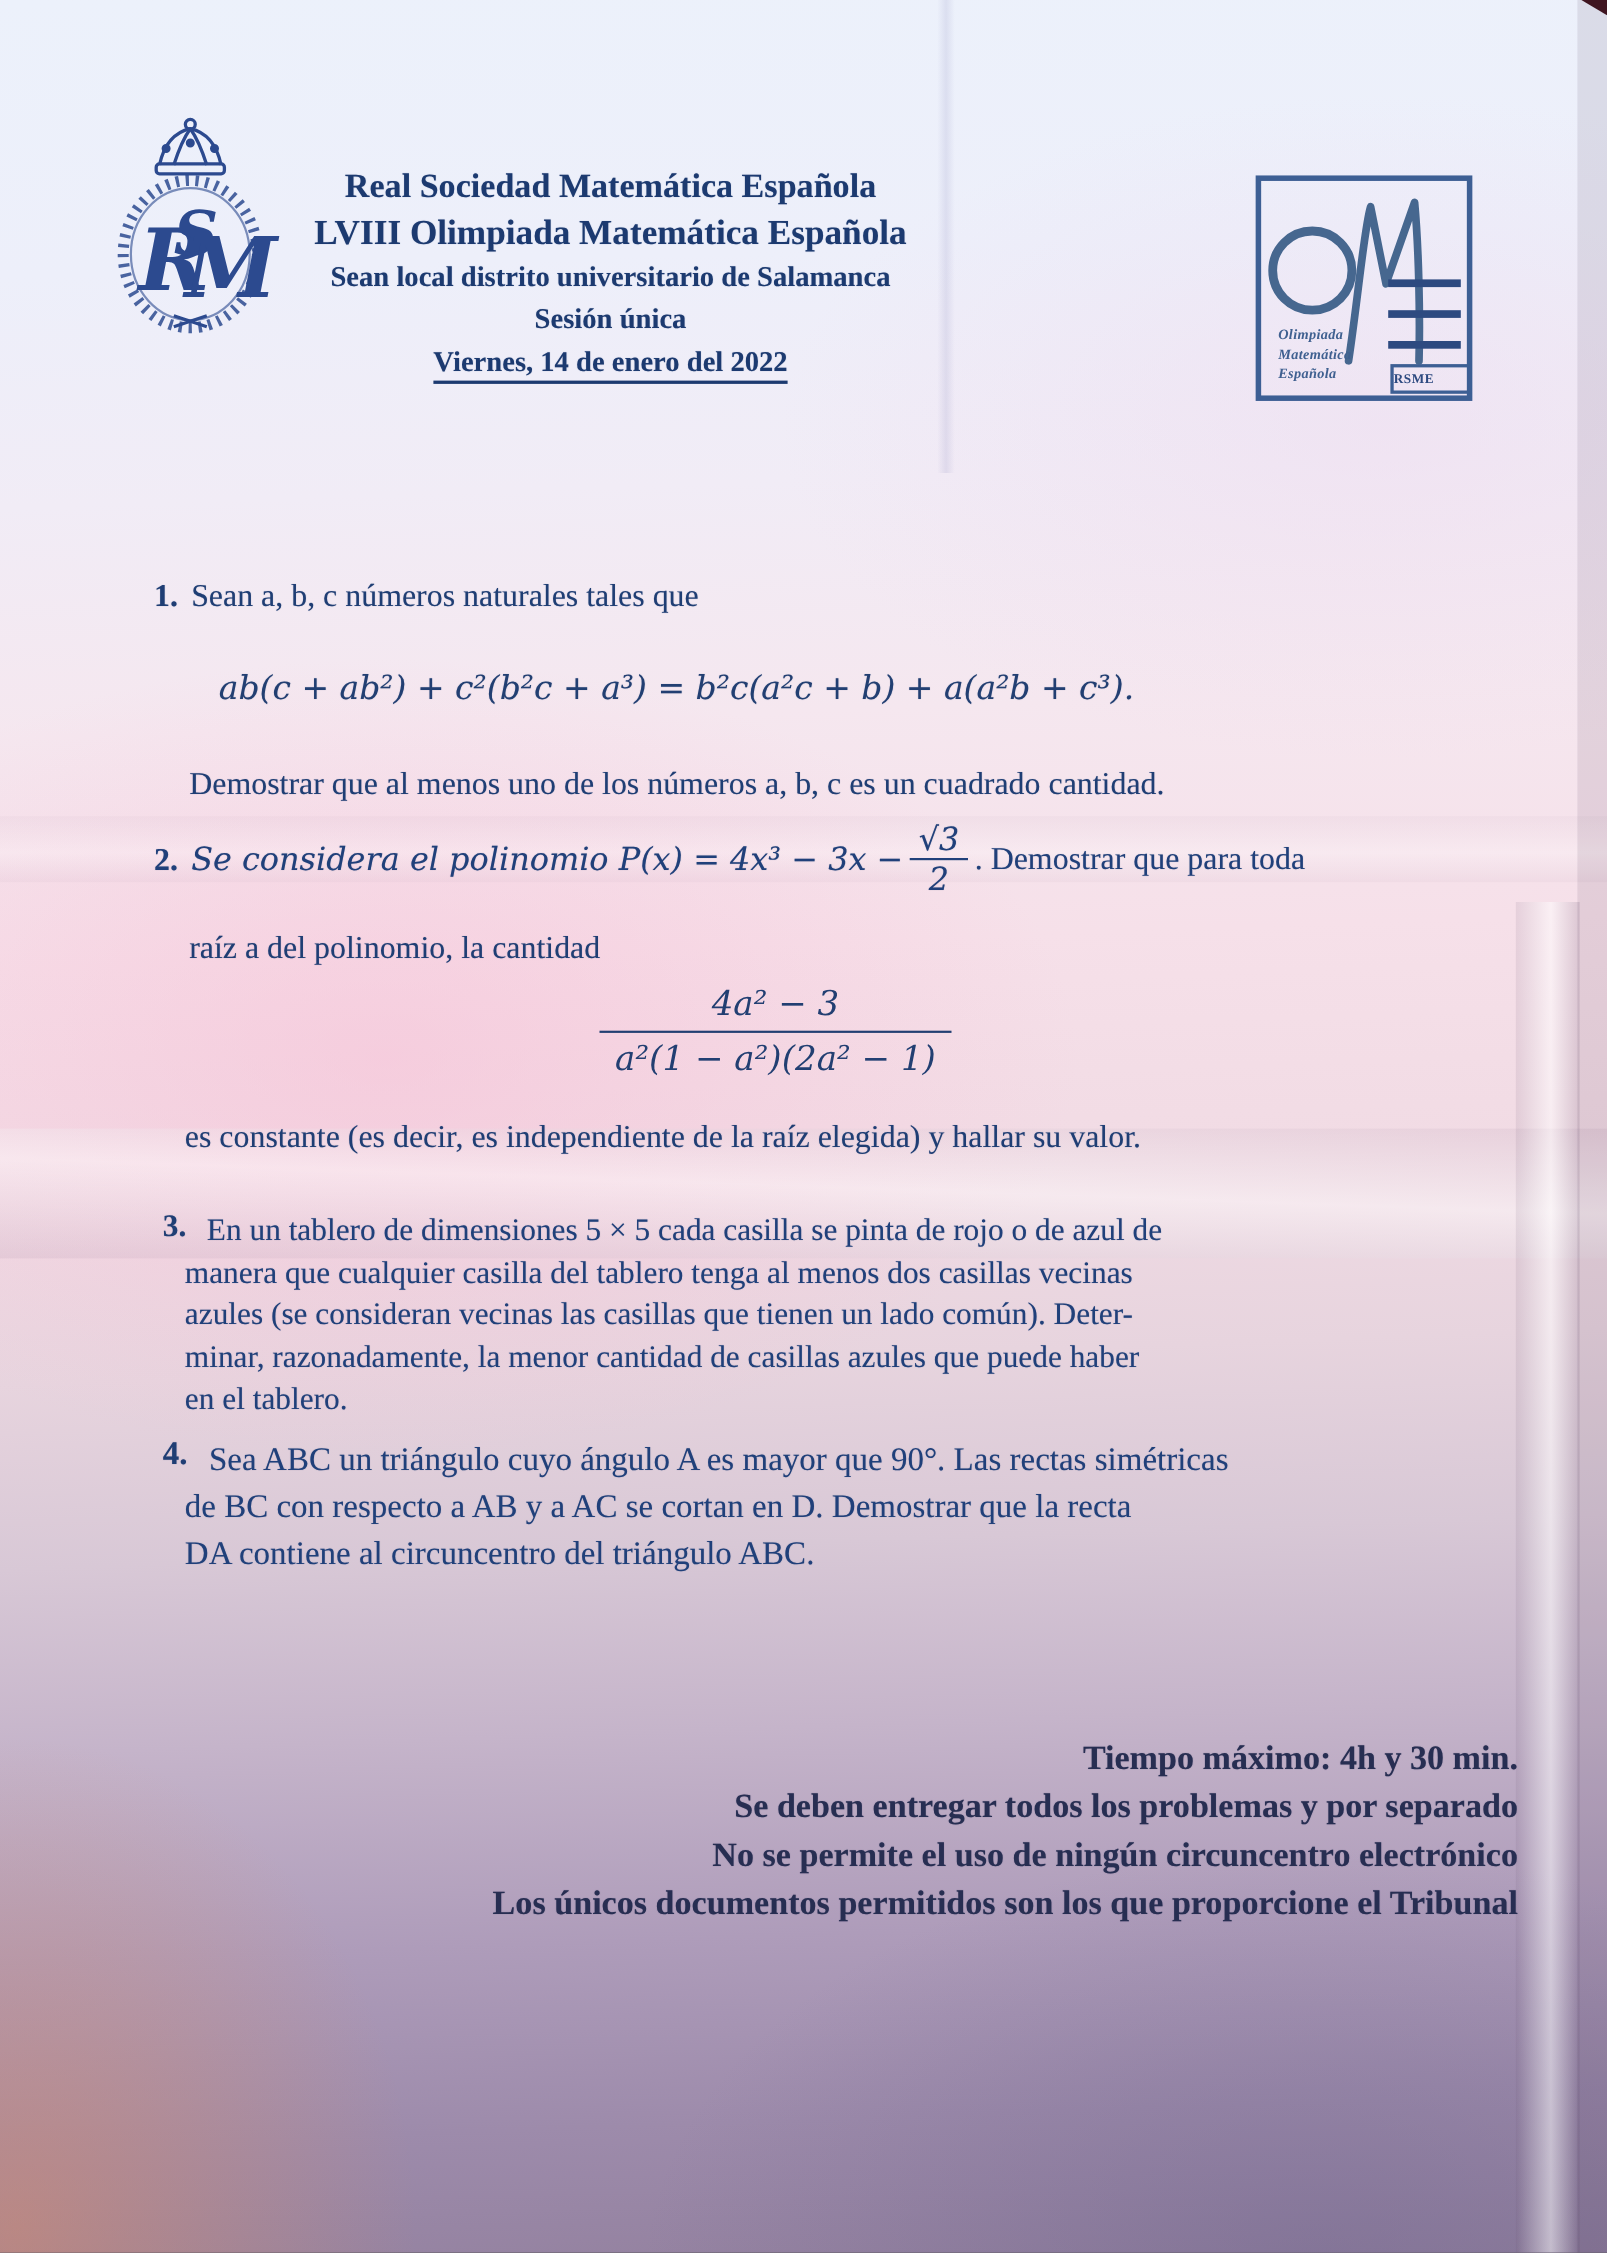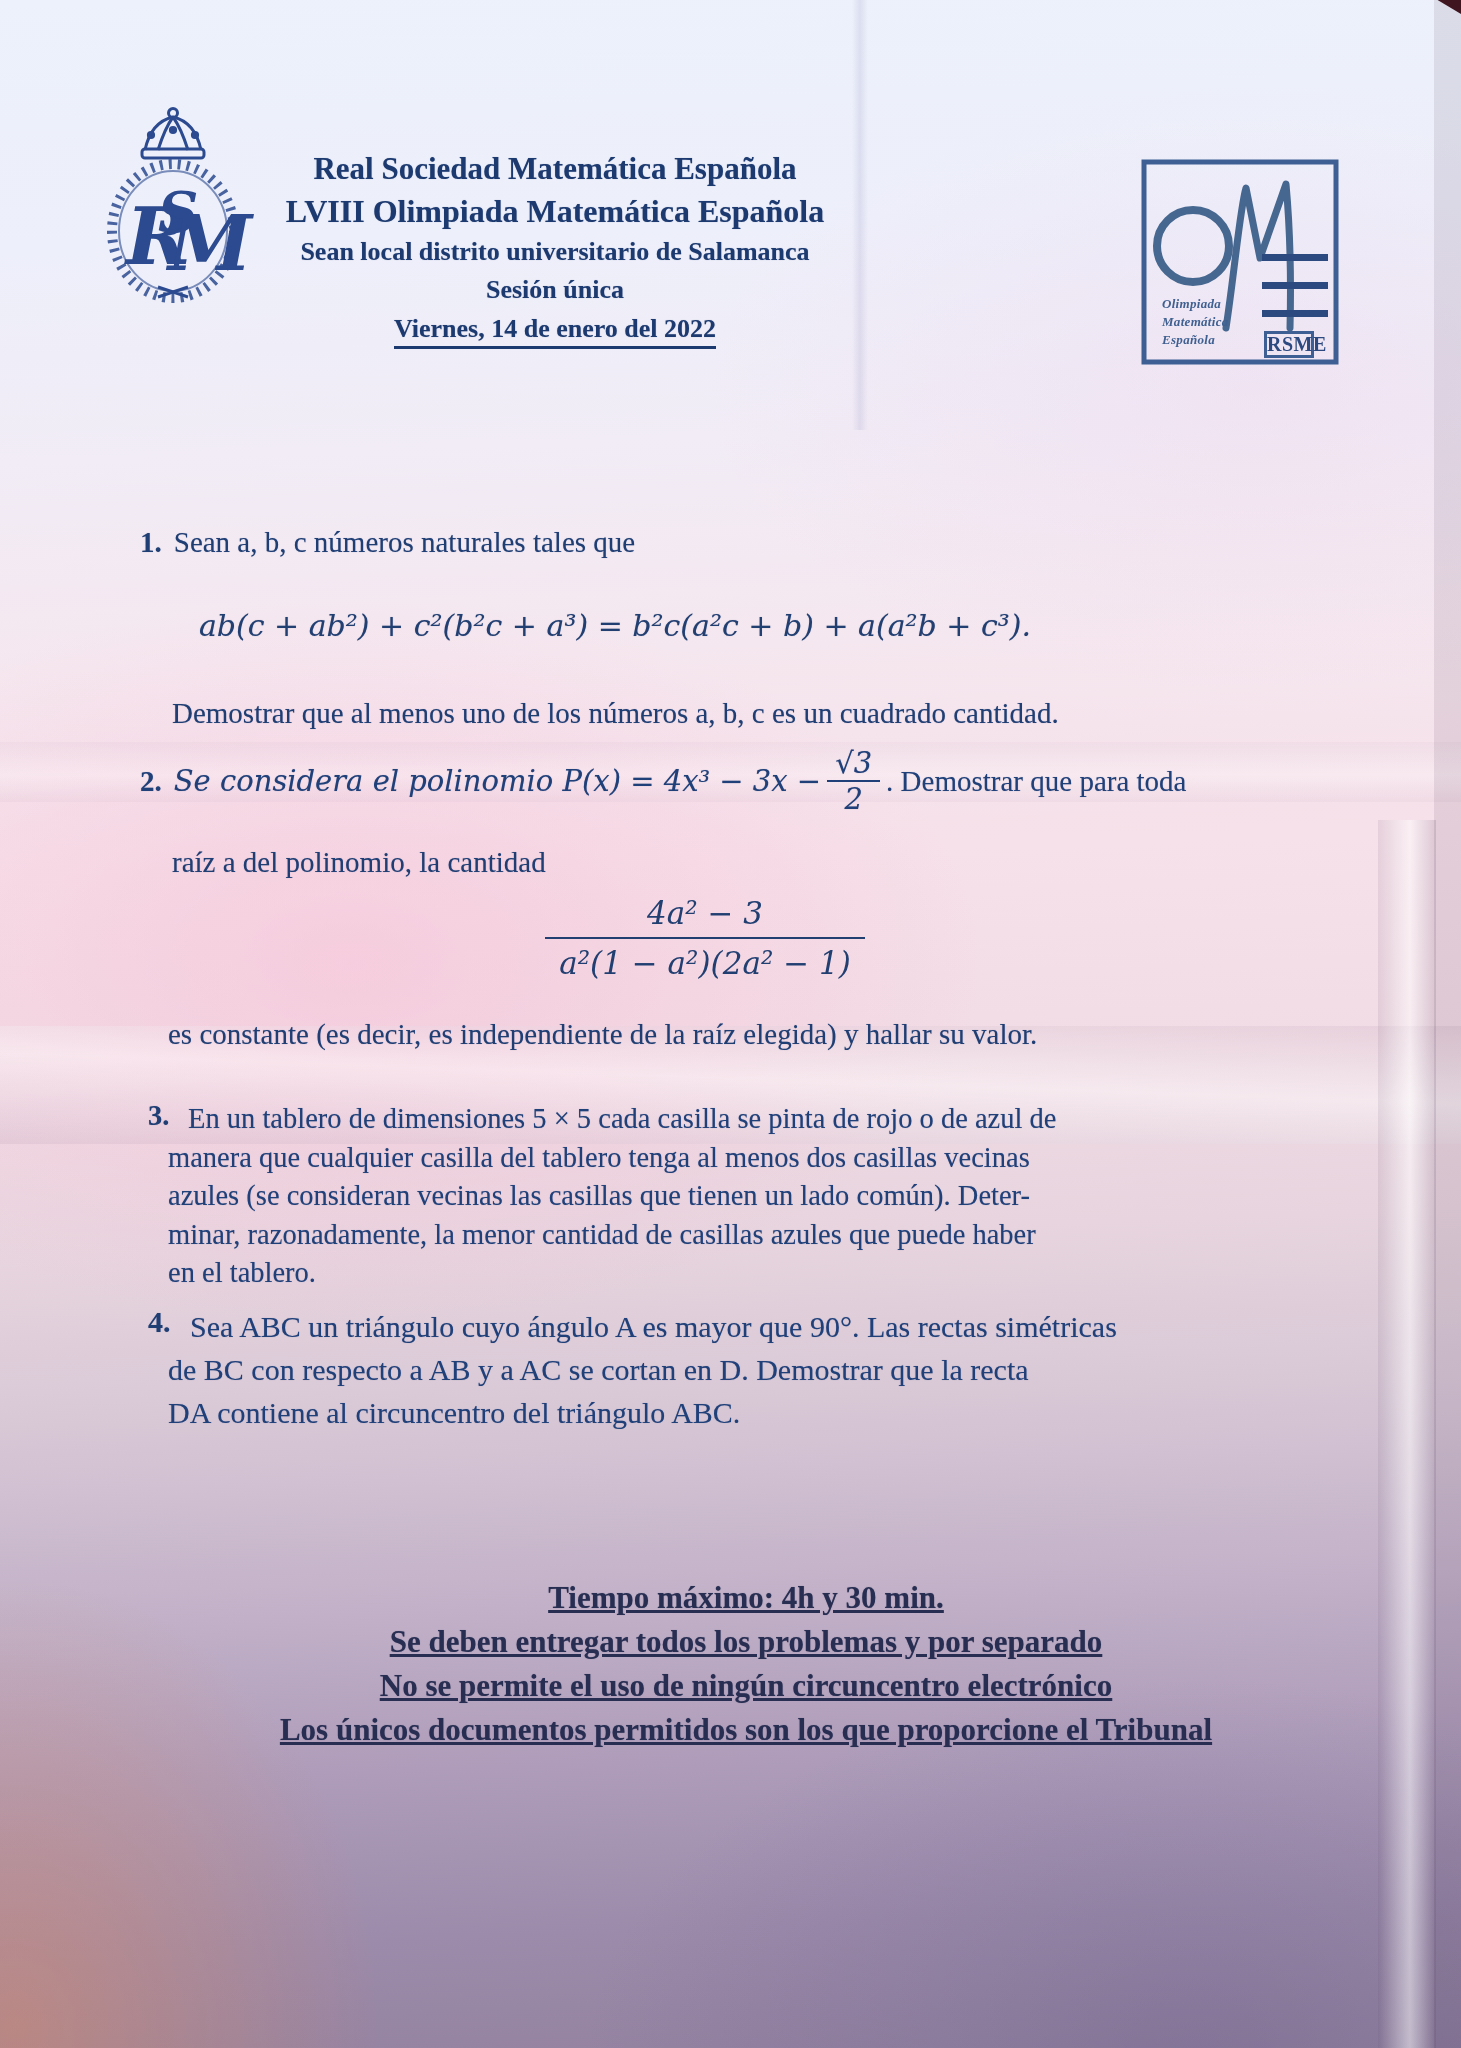--- a/index.html
+++ b/index.html
@@ -51,31 +51,31 @@
   .bigfrac{display:inline-flex;flex-direction:column;font-size:31px;text-align:center;}
   .bigfrac .fn{padding:0 14px 6px 14px;}
   .bigfrac .fd{border-top:2.5px solid currentColor;padding:6px 14px 0 14px;}
 
   .p2row{position:absolute;left:140px;top:748px;display:flex;align-items:center;
          white-space:nowrap;font-size:29px;color:#20407a;text-shadow:0 0 1px rgba(30,58,110,0.35);}
 
   .plines{position:absolute;color:#20407a;text-shadow:0 0 1px rgba(32,60,112,0.35);}
   .plines .pl{display:block;}
 
-  .footer{position:absolute;left:96px;top:1576px;width:1300px;text-align:center;
+  .footer{position:absolute;left:80px;top:1576px;width:1300px;text-align:right;
           font-weight:bold;font-size:31px;line-height:44px;color:#272e52;
-          text-shadow:0 0 1px rgba(39,46,82,0.4);text-decoration:underline;}
+          text-shadow:0 0 1px rgba(39,46,82,0.4);}
 
   
   .crest{position:absolute;left:88px;top:104px;width:170px;height:200px;}
   .omlogo{position:absolute;left:1140px;top:158px;width:200px;height:212px;color:#46678f;}
   .omlogo .small{position:absolute;left:22px;font-size:13px;font-style:italic;font-weight:bold;
                  color:#3f6090;letter-spacing:0.3px;}
-  .omlogo .rsme{position:absolute;left:124px;top:173px;width:50px;height:27px;border:3px solid #3d5f94;
-                box-sizing:border-box;font-size:20px;font-weight:bold;color:#2d4a80;
+  .omlogo .rsme{position:absolute;left:124px;top:173px;width:74px;height:27px;border:3px solid #3d5f94;
+                box-sizing:border-box;font-size:12px;font-weight:bold;color:#2d4a80;
                 line-height:21px;letter-spacing:0.5px;}
 </style>
 </head>
 <body>
 
 <div class="page">
 
   <div class="crease-belt"></div>
   <div class="crease-mid"></div>
   <div class="crease-right"></div>

